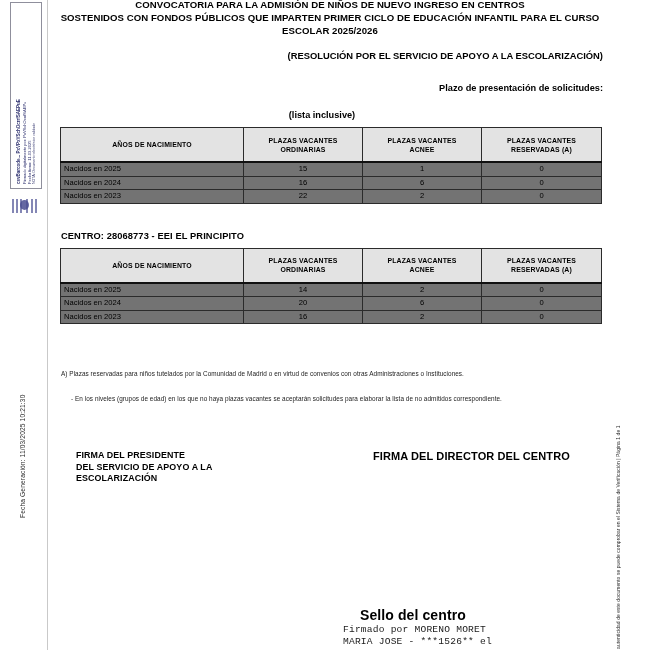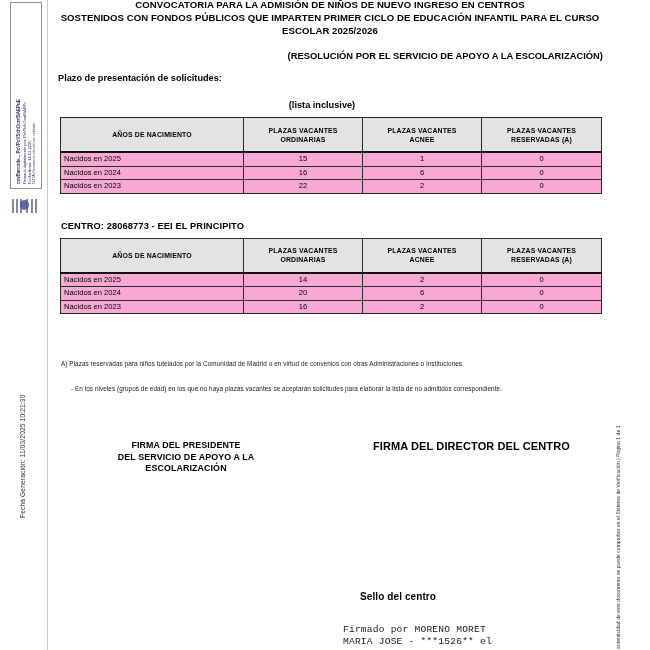--- a/index.html
+++ b/index.html
@@ -156,22 +156,23 @@
   .subtitle {
     text-align: right;
     font-weight: bold;
     font-size: 9.4px;
     margin-top: 13px;
   }
 
   .plazo {
     font-weight: bold;
     font-size: 9.2px;
-    margin-top: 12px;
+    margin-top: 22px;
     margin-left: 1px;
+    text-align: right;
   }
   .ambos {
     text-align: center;
     font-weight: bold;
     font-size: 9.2px;
     margin-top: 17px;
     padding-right: 16px;
   }
   .resol {
     font-size: 8.8px;
@@ -213,21 +214,21 @@
     height: 33px;
     vertical-align: middle;
     border-bottom: 2px solid #111111;
   }
   table.vac thead th span { display: block; }
   table.vac tbody td {
     font-size: 7.6px;
     height: 12.5px;
     line-height: 12.5px;
     vertical-align: middle;
-    background: #f9a8d4;
+    background: #737373;
   }
   table.vac tbody td.lbl {
     text-align: left;
     padding-left: 3px;
   }
   table.vac tbody td.num {
     text-align: center;
   }
   col.c1 { width: 183px; }
   col.c2 { width: 119px; }
@@ -246,21 +247,20 @@
     letter-spacing: .05px;
     color: #1c1c1c;
   }
   .note.n2 { margin-top: 16px; text-indent: 10px; }
 
   
   .sig-row {
     position: relative;
     margin-top: 47px;
     height: 40px;
-    text-align: center;
   }
   .sig-left {
     position: absolute;
     left: 19px;
     top: 0;
     font-weight: bold;
     font-size: 8.9px;
     line-height: 11.6px;
     letter-spacing: .1px;
     width: 220px;
@@ -270,23 +270,23 @@
     left: 316px;
     top: 0;
     font-weight: bold;
     font-size: 11px;
     letter-spacing: .1px;
     white-space: nowrap;
   }
   .sello {
     position: absolute;
     left: 360px;
-    top: 591px;
-    font-weight: bold;
-    font-size: 10px;
+    top: 607px;
+    font-weight: bold;
+    font-size: 14px;
     letter-spacing: .1px;
   }
   .signature-text {
     position: absolute;
     left: 343px;
     top: 624px;
     font-family: "Liberation Mono", "DejaVu Sans Mono", monospace;
     font-size: 9.6px;
     line-height: 12.4px;
     letter-spacing: .2px;

